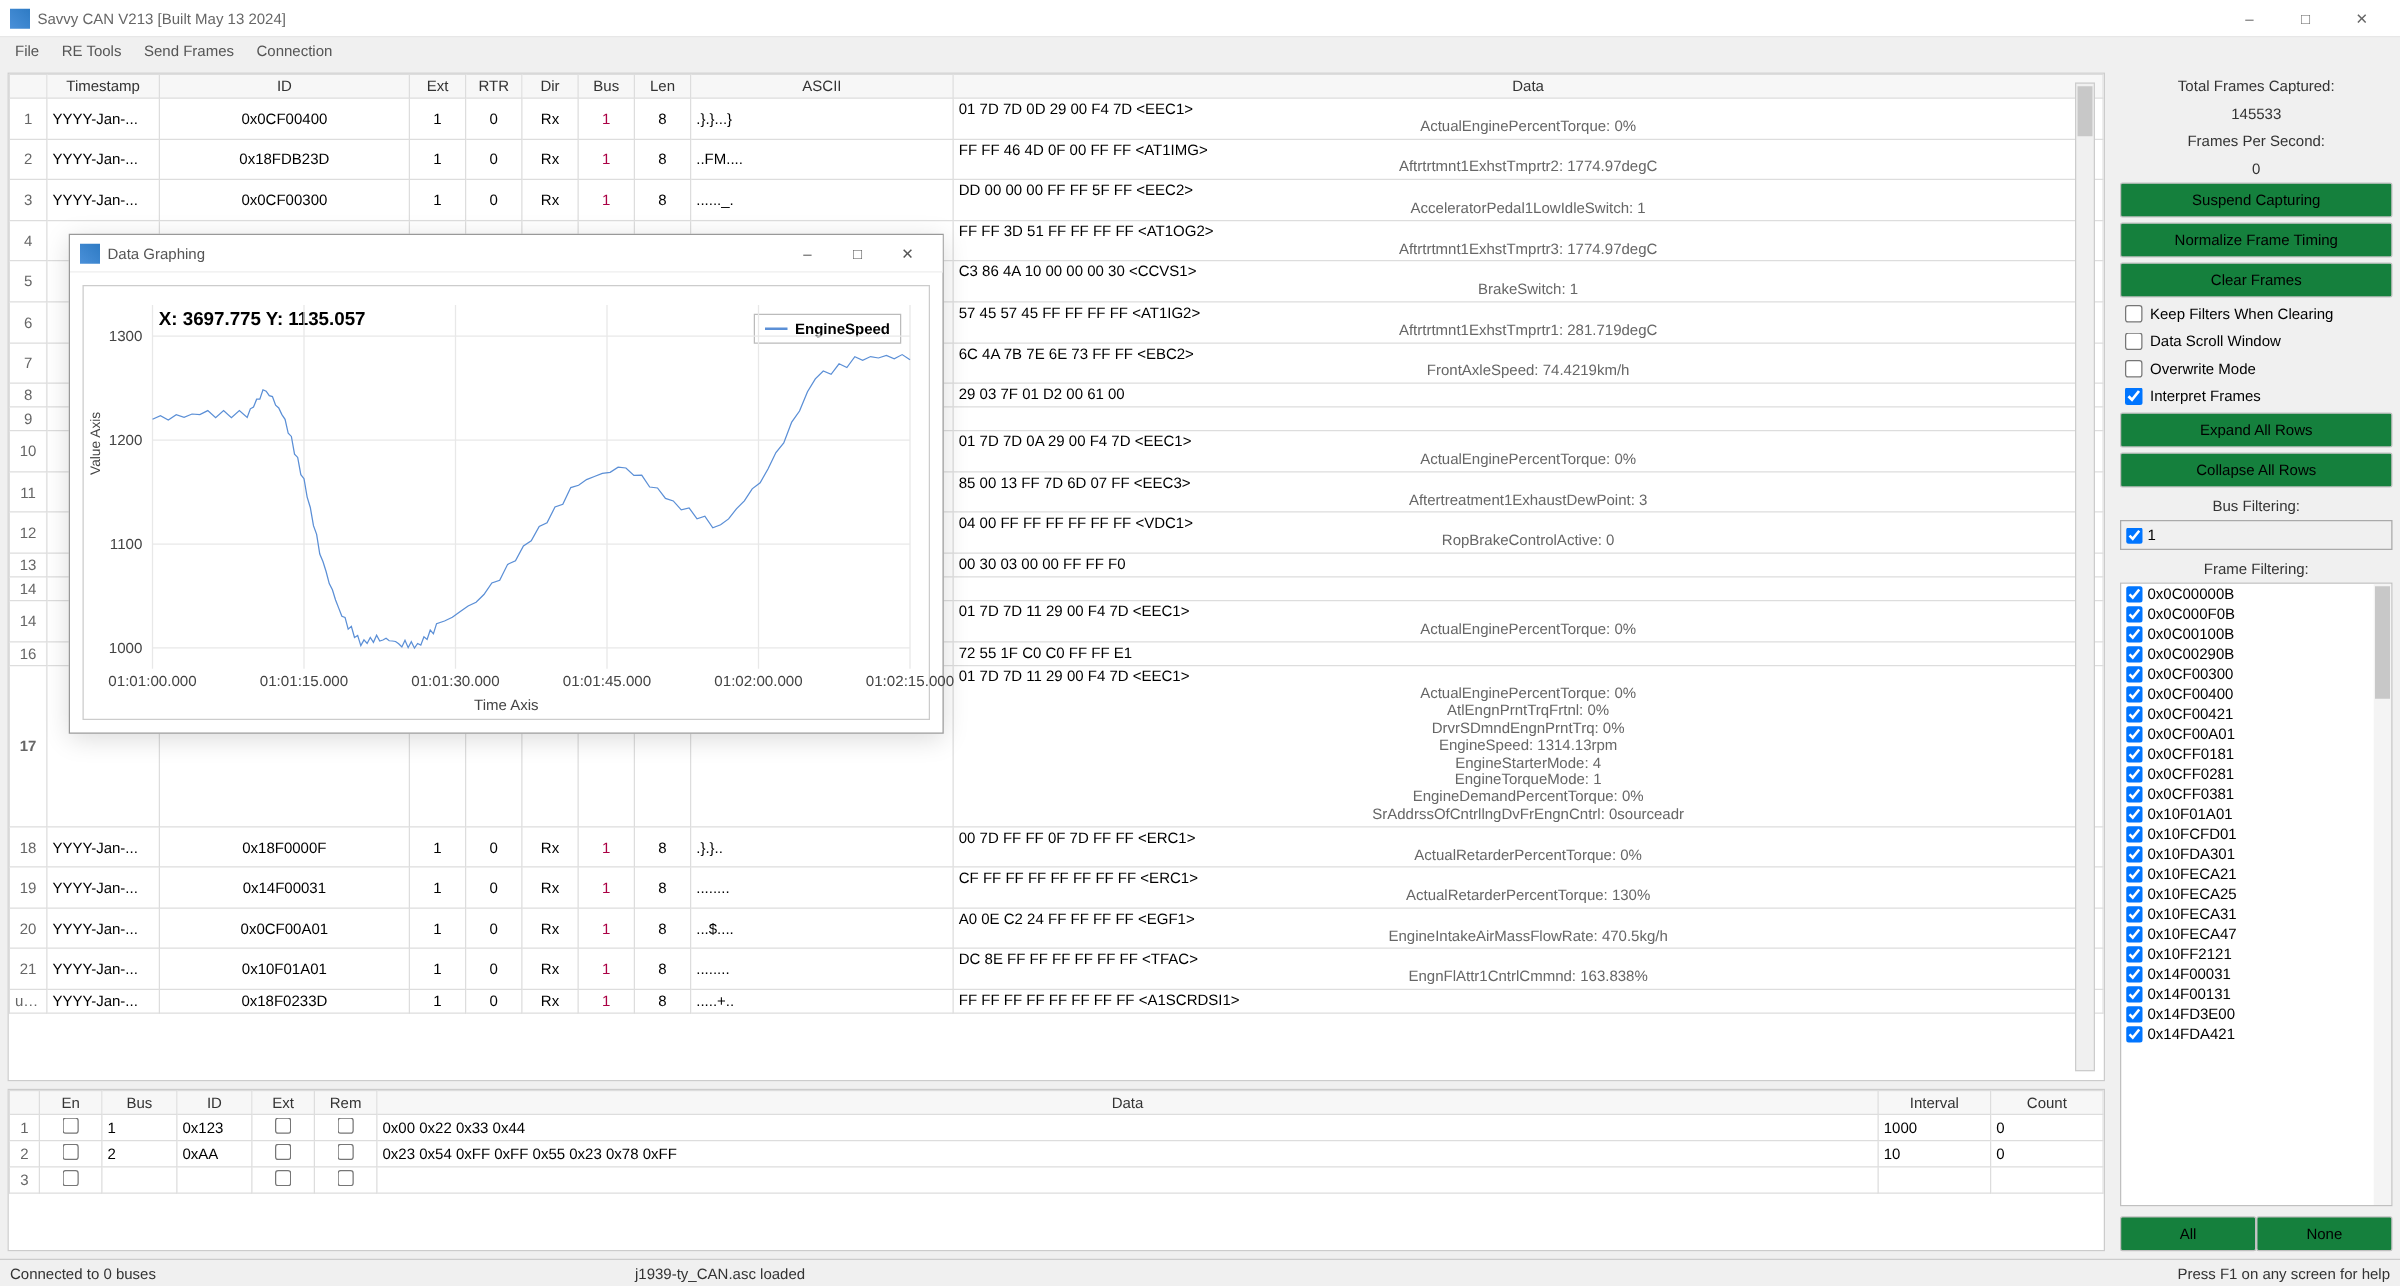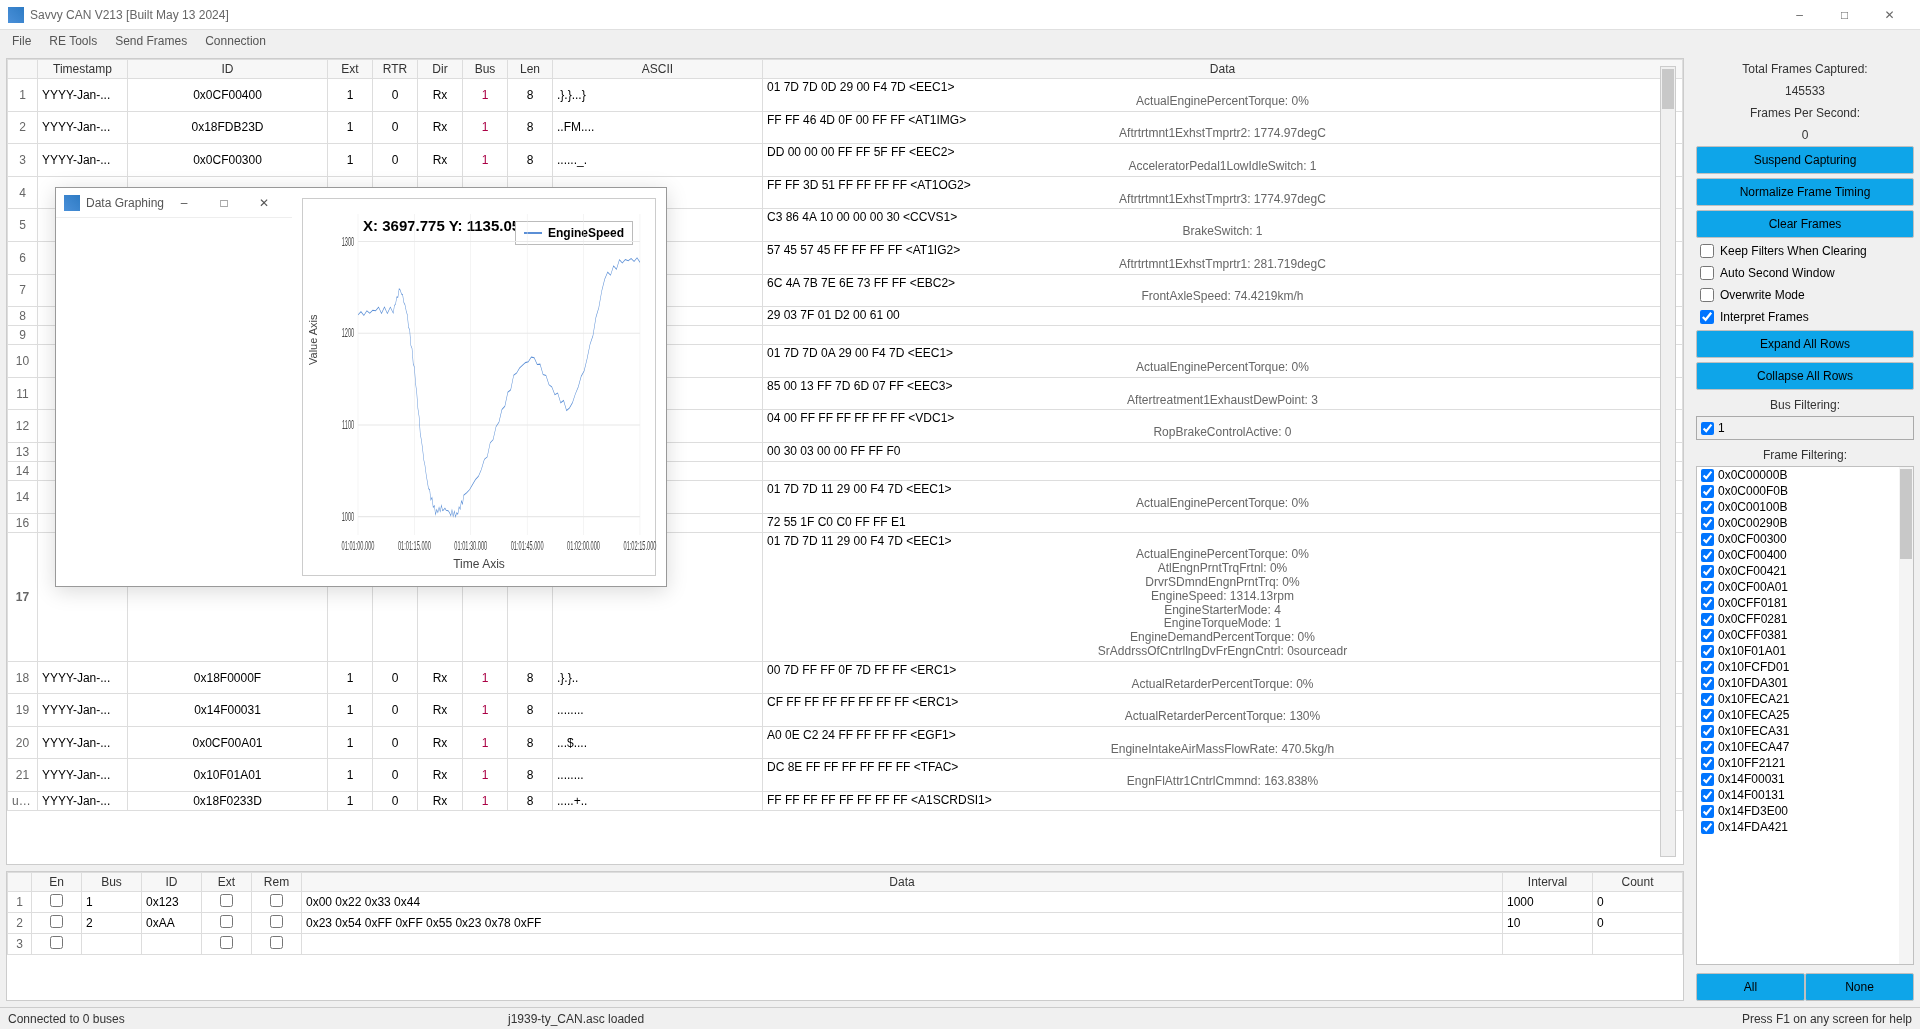--- a/index.html
+++ b/index.html
@@ -20,35 +20,35 @@
 .rowhead { width: 30px; text-align: center; color: #666; }
 .data-col { font-family: Consolas, monospace; font-size: 11px; line-height: 1.15; }
 .data-line { white-space: nowrap; }
 .sig { color: #666; text-align: center; }
 .tx-table-wrapper { height: 130px; background: #fff; margin: 0 6px 6px 6px; border: 1px solid #ccc; overflow: hidden; }
 .vsb { position: absolute; right: 7px; top: 7px; width: 16px; height: calc(100% - 14px); background: #f0f0f0; border: 1px solid #ccc; }
 .vsb .thumb { position: absolute; left: 1px; right: 1px; background: #c8c8c8; }
 
 .right-panel { width: 230px; padding: 6px; display: flex; flex-direction: column; gap: 4px; }
 .rp-label { text-align: center; color: #333; margin-top: 4px; }
-.rp-btn { background: #0ea5e9; border: 1px solid #c0c0c0; padding: 6px; text-align: center; cursor: pointer; border-radius: 2px; }
+.rp-btn { background: #15803d; border: 1px solid #c0c0c0; padding: 6px; text-align: center; cursor: pointer; border-radius: 2px; }
 .rp-check { display: flex; align-items: center; gap: 6px; padding: 2px 4px; }
 .rp-check input { width: 14px; height: 14px; }
 .bus-input { border: 1px solid #aaa; padding: 4px; display: flex; align-items: center; gap: 4px; }
 .frame-filter-list { flex: 1; background: #fff; border: 1px solid #c0c0c0; overflow-y: auto; position: relative; }
 .filter-item { display: flex; align-items: center; gap: 4px; padding: 1px 4px; font-size: 12px; }
 .btn-row { display: flex; gap: 0; margin-top: 4px; }
 .btn-row .rp-btn { flex: 1; }
 
 .statusbar { height: 22px; background: #f0f0f0; border-top: 1px solid #ccc; display: flex; align-items: center; padding: 0 8px; color: #333; }
 .statusbar > div:nth-child(1) { flex: 0 0 500px; }
 .statusbar > div:nth-child(2) { flex: 1; }
 .statusbar > div:nth-child(3) { flex: 0 0 300px; text-align: right; }
 
-.graph-window { position: absolute; left: 55px; top: 135px; width: 612px; height: 400px; background: #fff; border: 1px solid #999; box-shadow: 0 4px 20px rgba(0,0,0,0.15); display: flex; flex-direction: row; }
+.graph-window { position: absolute; left: 55px; top: 135px; width: 700px; height: 400px; background: #fff; border: 1px solid #999; box-shadow: 0 4px 20px rgba(0,0,0,0.15); display: flex; flex-direction: column; }
 .gw-title { height: 30px; display: flex; align-items: center; padding: 0 8px; background: #fff; border-bottom: 1px solid #eee; color: #555; }
 .gw-title .app-icon { width: 16px; height: 16px; background: linear-gradient(45deg,#4a90d9,#2e7bc4); margin-right: 6px; }
 .gw-title .spacer { flex: 1; }
 .gw-title .winbtn { width: 40px; height: 28px; display: flex; align-items: center; justify-content: center; cursor: pointer; }
 .gw-body { flex: 1; padding: 6px; position: relative; }
 .plot { position: absolute; inset: 10px; background: #fff; border: 1px solid #ccc; }
 .plot-inner { position: absolute; left: 55px; right: 15px; top: 15px; bottom: 40px; }
 .series { stroke: #5b8fd6; stroke-width: 1; fill: none; }
 .legend { position: absolute; right: 22px; top: 22px; background: #fff; border: 1px solid #bbb; padding: 4px 8px; display: flex; align-items: center; gap: 6px; font-weight: bold; }
 .legend .sw { width: 18px; height: 2px; background: #5b8fd6; }
@@ -572,21 +572,21 @@
     <div class="rp-label">0</div>
     <div class="rp-btn">Suspend Capturing</div>
     <div class="rp-btn">Normalize Frame Timing</div>
     <div class="rp-btn">Clear Frames</div>
     <label class="rp-check">
         <input type="checkbox" style="">
         <span>Keep Filters When Clearing</span>
       </label>
     <label class="rp-check">
         <input type="checkbox" style="">
-        <span>Auto Second Window</span>
+        <span>Data Scroll Window</span>
       </label>
     <label class="rp-check">
         <input type="checkbox" style="">
         <span>Overwrite Mode</span>
       </label>
     <label class="rp-check">
         <input type="checkbox" checked="" style="">
         <span>Interpret Frames</span>
       </label>
     <div class="rp-btn">Expand All Rows</div>

